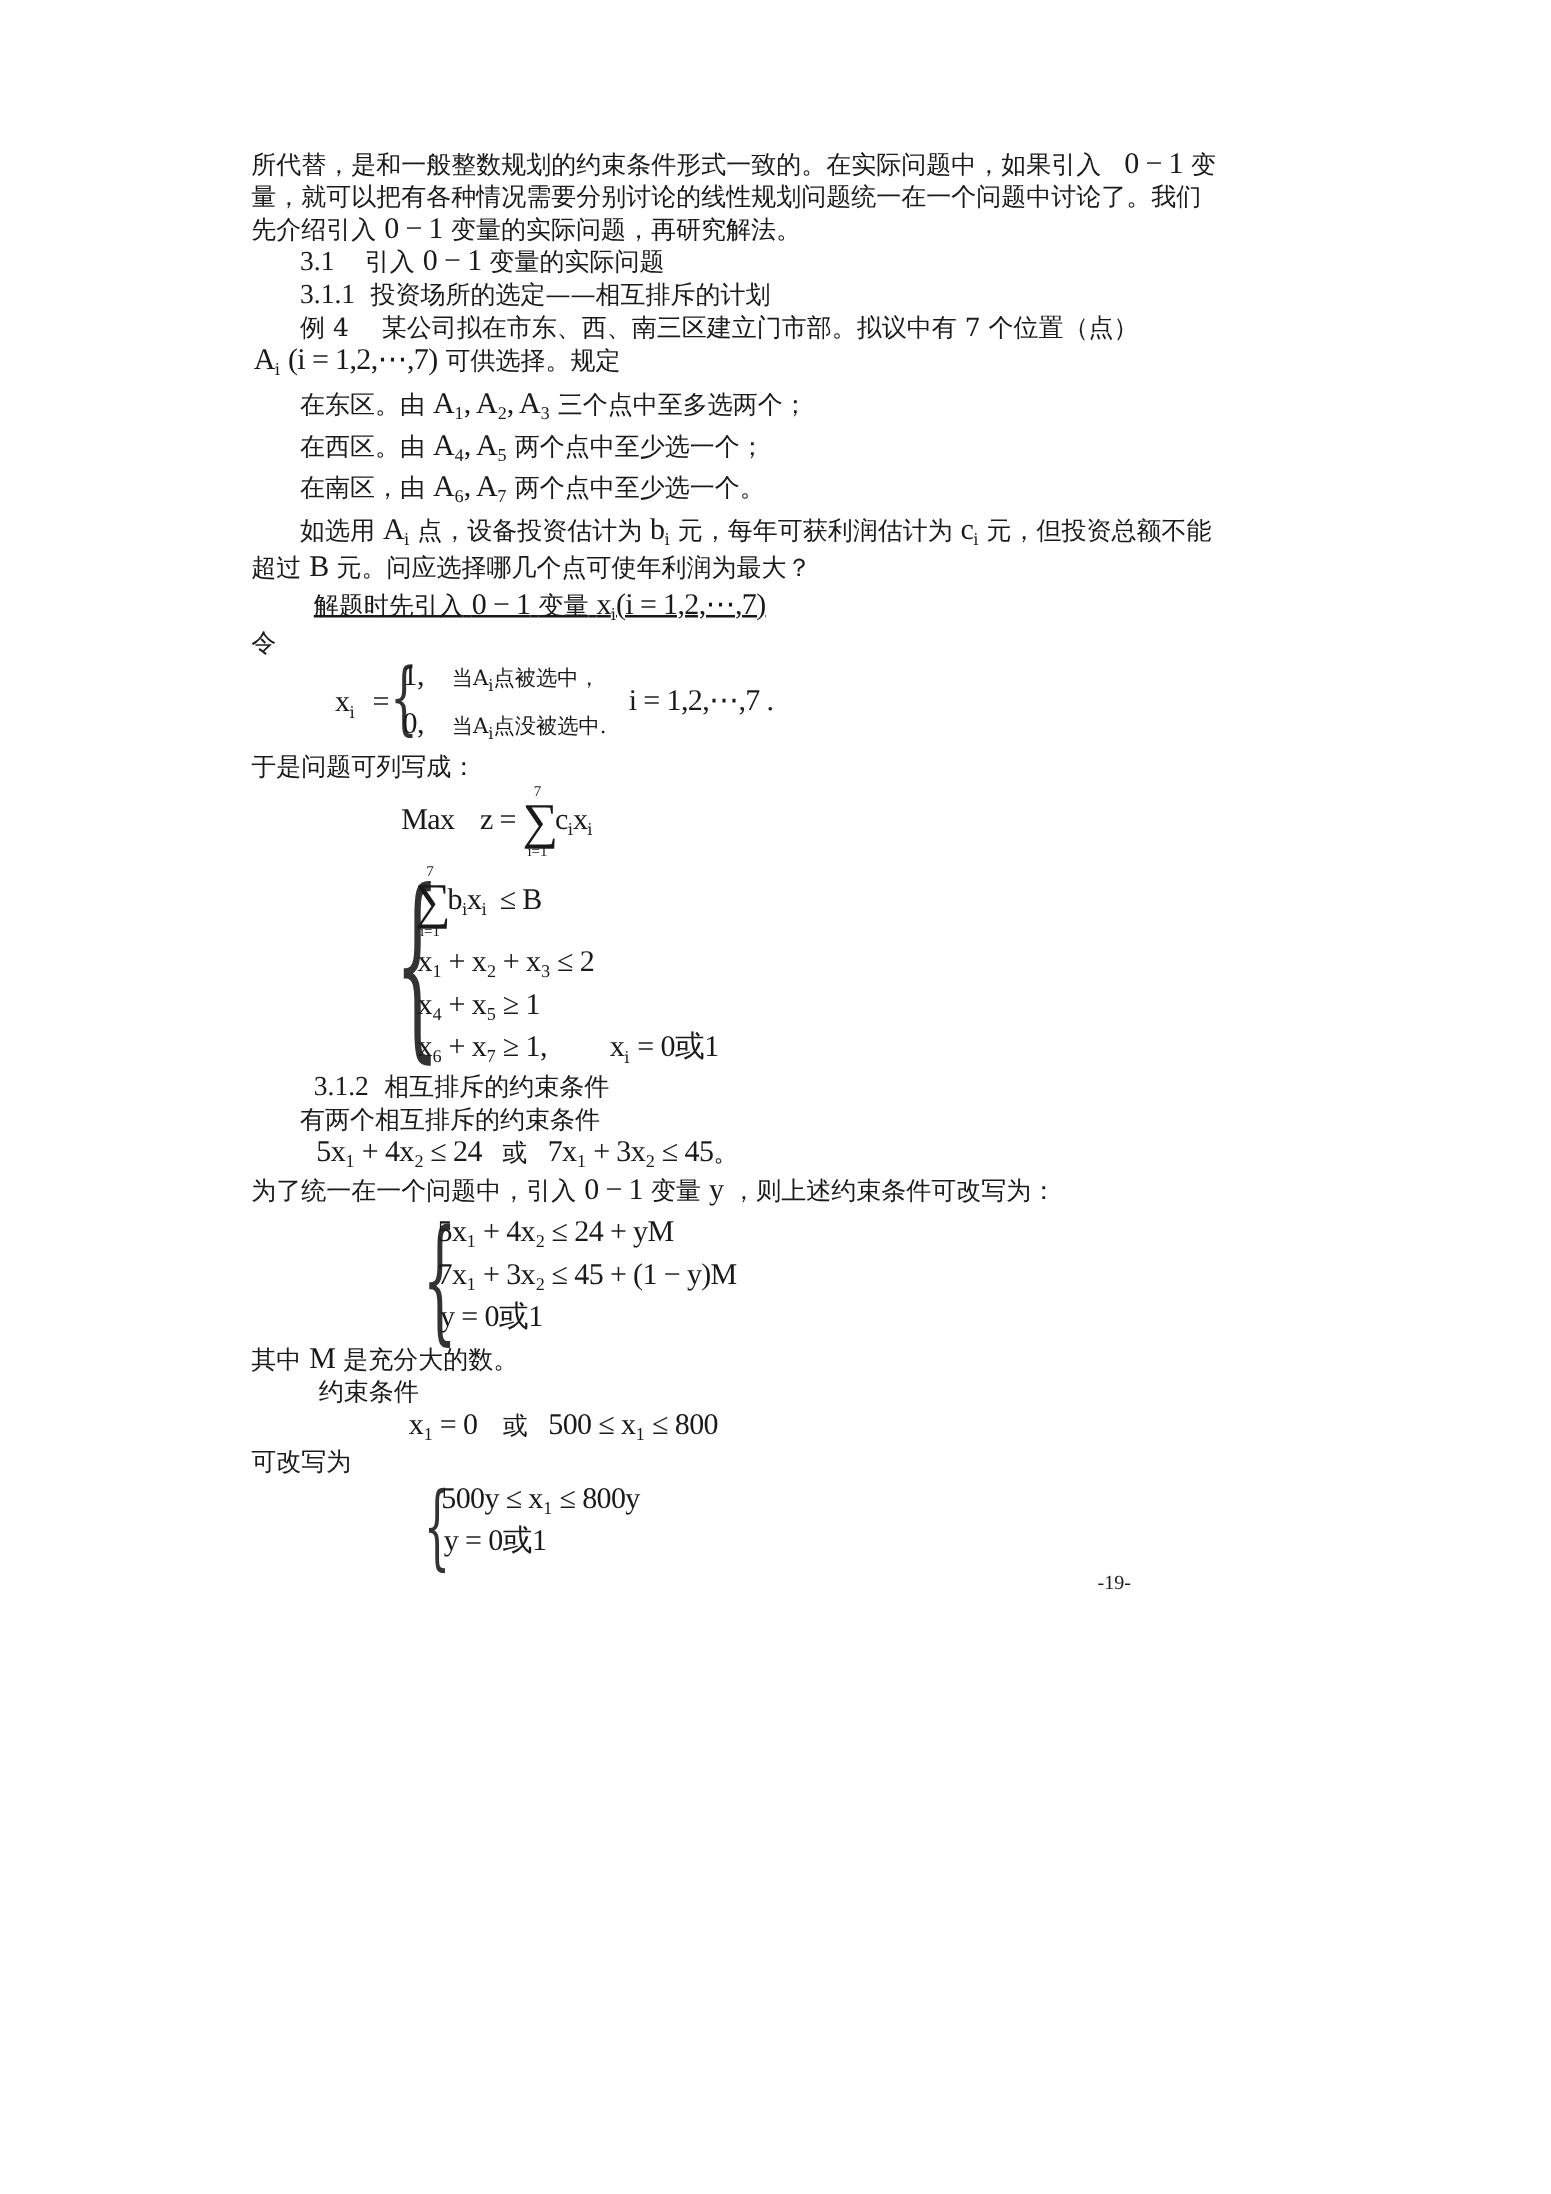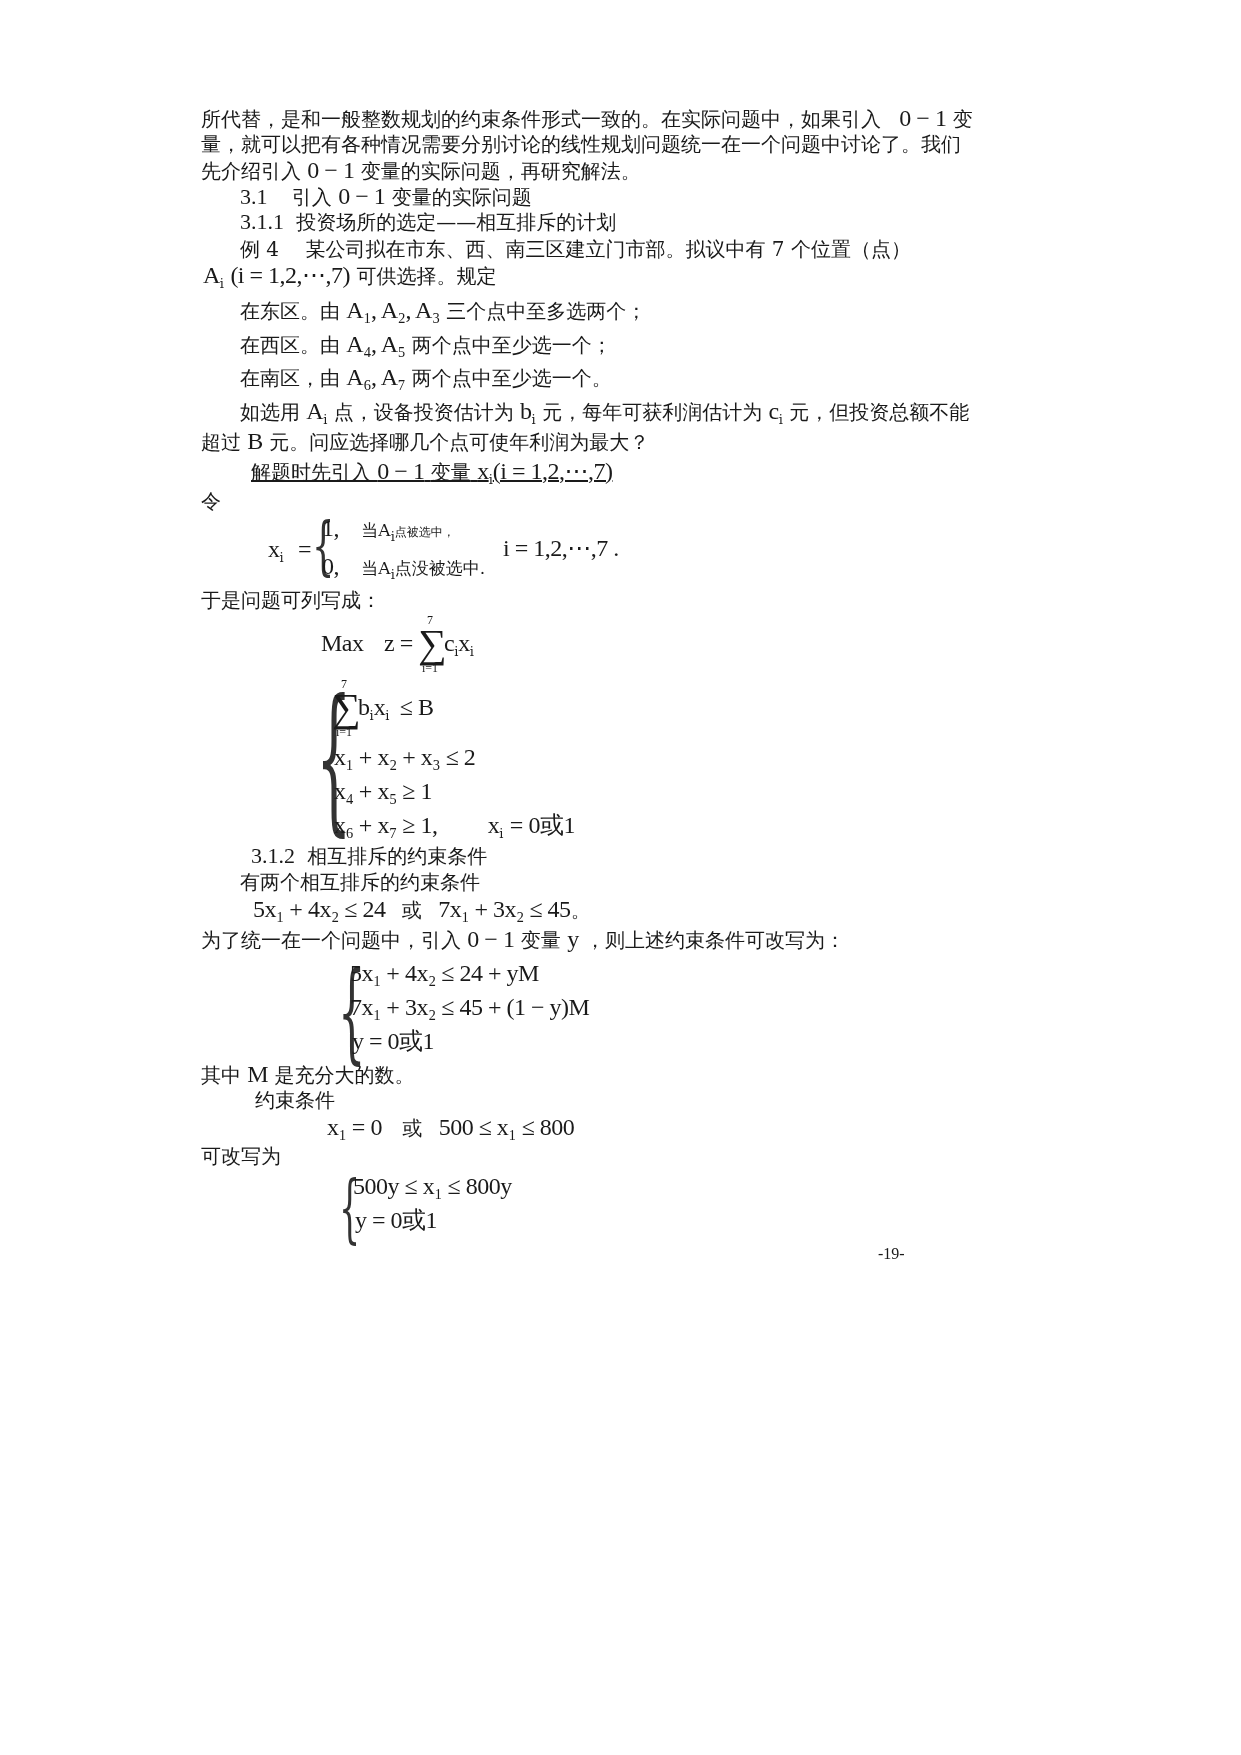--- a/index.html
+++ b/index.html
@@ -1,18 +1,18 @@
 <!DOCTYPE html>
 <html><head>
 <meta charset="utf-8">
 <style>
   html,body{margin:0;padding:0;background:#ffffff;}
   body{width:1241px;height:1755px;position:relative;overflow:hidden;
        font-family:"DejaVu Serif","Liberation Serif",serif;color:#1a1a1a;}
-  .page{position:absolute;left:0;top:0;width:1241px;height:1340px;}
+  .page{position:absolute;left:0;top:13px;width:1241px;height:1340px;}
   .line{position:absolute;white-space:nowrap;font-size:20px;line-height:26px;}
   .m{font-family:"Liberation Serif","DejaVu Serif",serif;font-size:24px;letter-spacing:-0.5px;}
   .ms{font-family:"Liberation Serif","DejaVu Serif",serif;font-size:22px;}
   sub{font-size:13px;vertical-align:-5px;line-height:0;}
   .brace{position:absolute;font-family:"DejaVu Serif",serif;font-weight:100;color:#333;}
   .sum{position:absolute;text-align:center;font-family:"Liberation Serif",serif;}
   .sum .sig{font-size:40px;line-height:36px;display:block;}
   .sum .lim{font-size:12px;line-height:12px;display:block;}
   .pageno{position:absolute;font-size:16px;font-family:"Liberation Serif",serif;}
 </style>
@@ -94,21 +94,21 @@
   </div>
   <div class="line" style="left:201px;top:488px;">令</div>
 
   <div class="line" style="left:268px;top:536px;">
     <span class="m">x</span><sub>i</sub>
     <span class="m" style="margin-left:8px;">=</span>
   </div>
   <div class="brace" style="left:312px;top:508px;font-size:64px;line-height:76px;transform:scaleX(0.55);transform-origin:left;">{</div>
   <div class="line" style="left:322px;top:515px;">
     <span class="m">1,</span>
-    <span style="margin-left:16px;font-size:17px;">当A</span><sub>i</sub><span style="font-size:12px;text-align:right;">点被选中，</span>
+    <span style="margin-left:16px;font-size:17px;">当A</span><sub>i</sub><span style="font-size:17px;text-align:right;">点被选中，</span>
   </div>
   <div class="line" style="left:322px;top:553px;">
     <span class="m">0,</span>
     <span style="margin-left:16px;font-size:17px;">当A</span><sub>i</sub><span style="font-size:17px;">点没被选中.</span>
   </div>
   <div class="line m" style="left:503px;top:535px;">i = 1,2,⋯,7 .</div>
 
   <div class="line" style="left:201px;top:587px;">于是问题可列写成：</div>
 
   <div class="line m" style="left:321px;top:630px;">Max</div>

